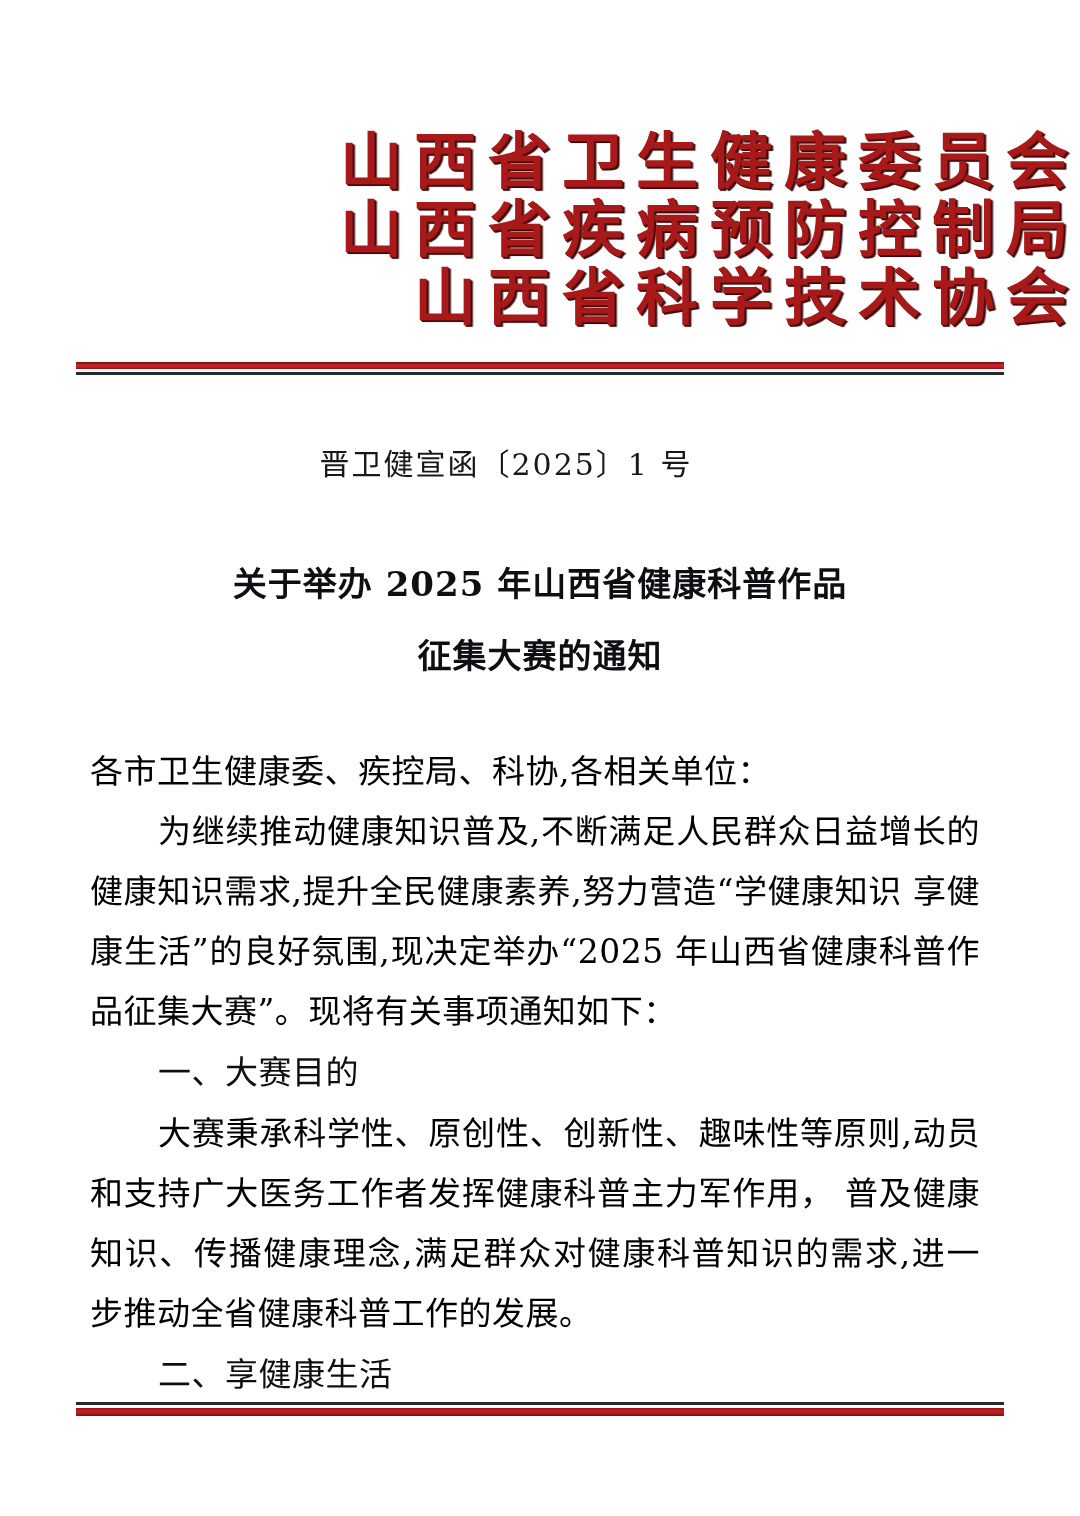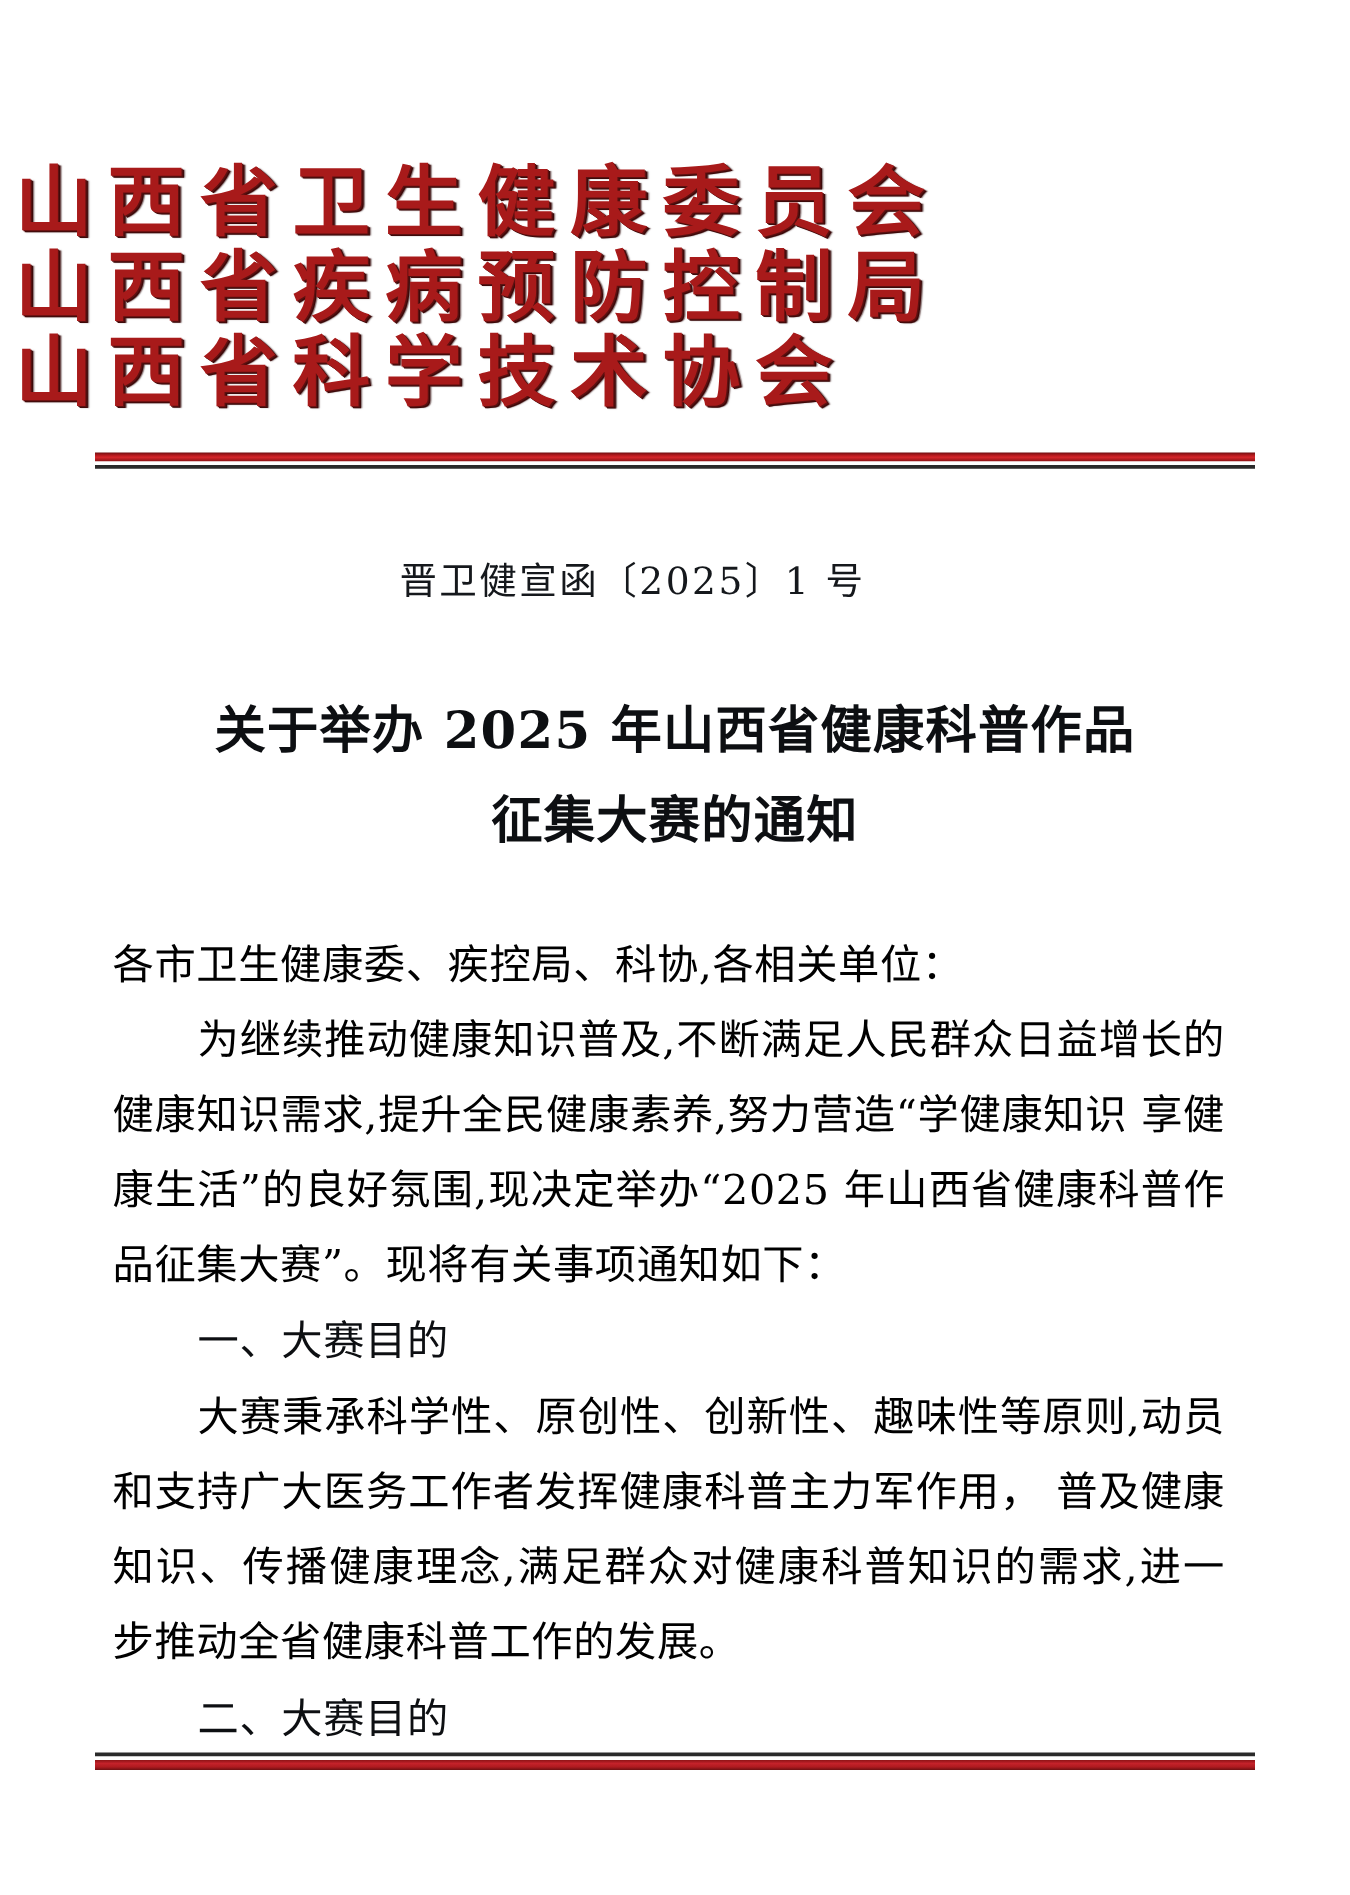--- a/index.html
+++ b/index.html
@@ -18,21 +18,21 @@
     overflow: hidden;
     font-family: "Liberation Serif", "DejaVu Serif", serif;
   }
 
   
   .letterhead {
     position: absolute;
     top: 128px;
     left: 0;
     width: 1080px;
-    text-align: left;
+    text-align: right;
   }
 
   .lh-line {
     display: block;
     font-family: "DejaVu Serif", "Liberation Serif", serif;
     font-weight: 700;
     font-size: 62px;
     line-height: 68px;
     color: #a81a1a;
     letter-spacing: 12px;
@@ -82,21 +82,21 @@
 
   
   .doc-title {
     position: absolute;
     top: 548px;
     left: 120px;
     width: 840px;
     text-align: center;
     font-family: "DejaVu Serif", "Liberation Serif", serif;
     font-weight: 700;
-    font-size: 41px;
+    font-size: 34px;
     line-height: 72px;
     color: #0d0f12;
     letter-spacing: 1px;
   }
   .doc-title .tl {
     display: block;
   }
 
   
   .body-area {
@@ -179,21 +179,21 @@
   <div class="doc-title">
     <span class="tl">关于举办 2025 年山西省健康科普作品</span>
     <span class="tl">征集大赛的通知</span>
   </div>
 
   <div class="body-area">
     <p class="para salutation">各市卫生健康委、疾控局、科协,各相关单位：</p>
     <p class="para indent">为继续推动健康知识普及,不断满足人民群众日益增长的健康知识需求,提升全民健康素养,努力营造“学健康知识 享健康生活”的良好氛围,现决定举办“2025 年山西省健康科普作品征集大赛”。现将有关事项通知如下：</p>
     <p class="heading">一、大赛目的</p>
     <p class="para indent">大赛秉承科学性、原创性、创新性、趣味性等原则,动员和支持广大医务工作者发挥健康科普主力军作用， 普及健康知识、传播健康理念,满足群众对健康科普知识的需求,进一步推动全省健康科普工作的发展。</p>
-    <p class="heading">二、大赛目的</p>
+    <p class="heading">二、享健康生活</p>
   </div>
 
   <div class="footer-rule">
     <div class="bar-dark"></div>
     <div class="bar-red"></div>
   </div>
 
 </div>
 
 </body></html>

